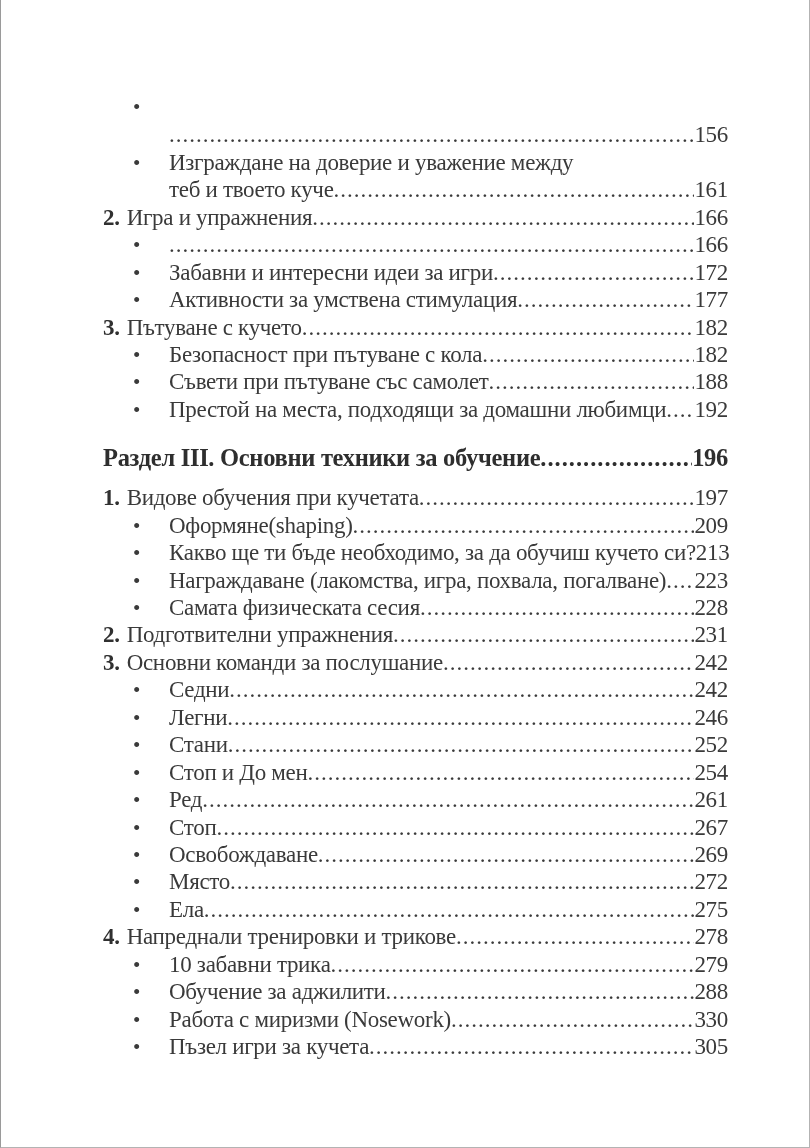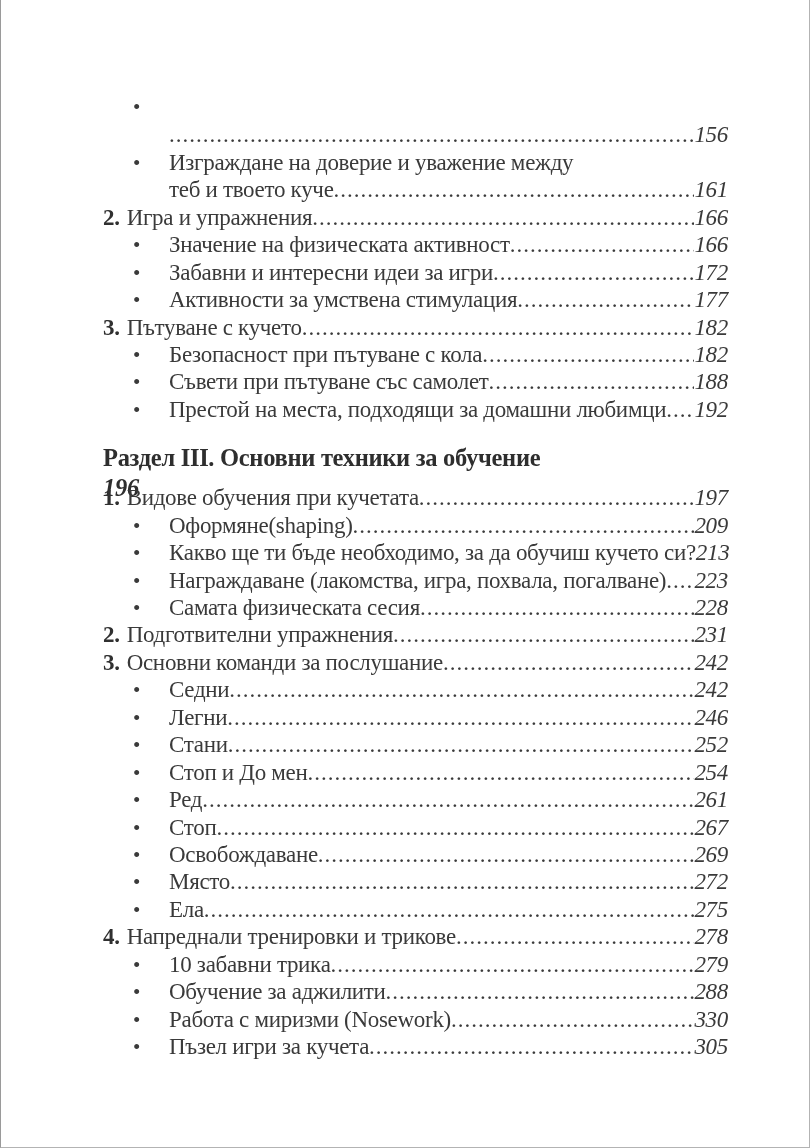--- a/index.html
+++ b/index.html
@@ -42,30 +42,29 @@
   .row .label { flex: 0 0 auto; }
   .row .leader {
     flex: 1 1 0;
     min-width: 0;
     overflow: hidden;
   }
   .row .leader::after {
     content: "..................................................................................................................................................................................................";
     letter-spacing: 1px;
   }
-  .row .page-num { flex: 0 0 auto; font-style: italic; }
+  .row .page-num { flex: 0 0 auto; }
   .row.section {
     font-weight: bold;
     color: #2e2e2e;
     font-size: 24.5px;
     height: 30px;
     line-height: 30px;
     margin-top: 20px;
     margin-bottom: 11px;
-    flex-direction: column;
   }
 </style>
 </head>
 <body>
 
 <div class="page">
   <div class="toc" id="toc-rows">
       <div class="row bullet">
         <span class="bullet-mark">•</span>
       </div>
@@ -83,21 +82,20 @@
         <span class="page-num">161</span>
       </div>
       <div class="row numbered">
         <span class="prefix">2.</span>
         <span class="label">Игра и упражнения</span>
         <span class="leader"></span>
         <span class="page-num">166</span>
       </div>
       <div class="row bullet">
         <span class="bullet-mark">•</span>
-        <span class="label">Значение на физическата активност</span>
         <span class="leader"></span>
         <span class="page-num">166</span>
       </div>
       <div class="row bullet">
         <span class="bullet-mark">•</span>
         <span class="label">Забавни и интересни идеи за игри</span>
         <span class="leader"></span>
         <span class="page-num">172</span>
       </div>
       <div class="row bullet">

